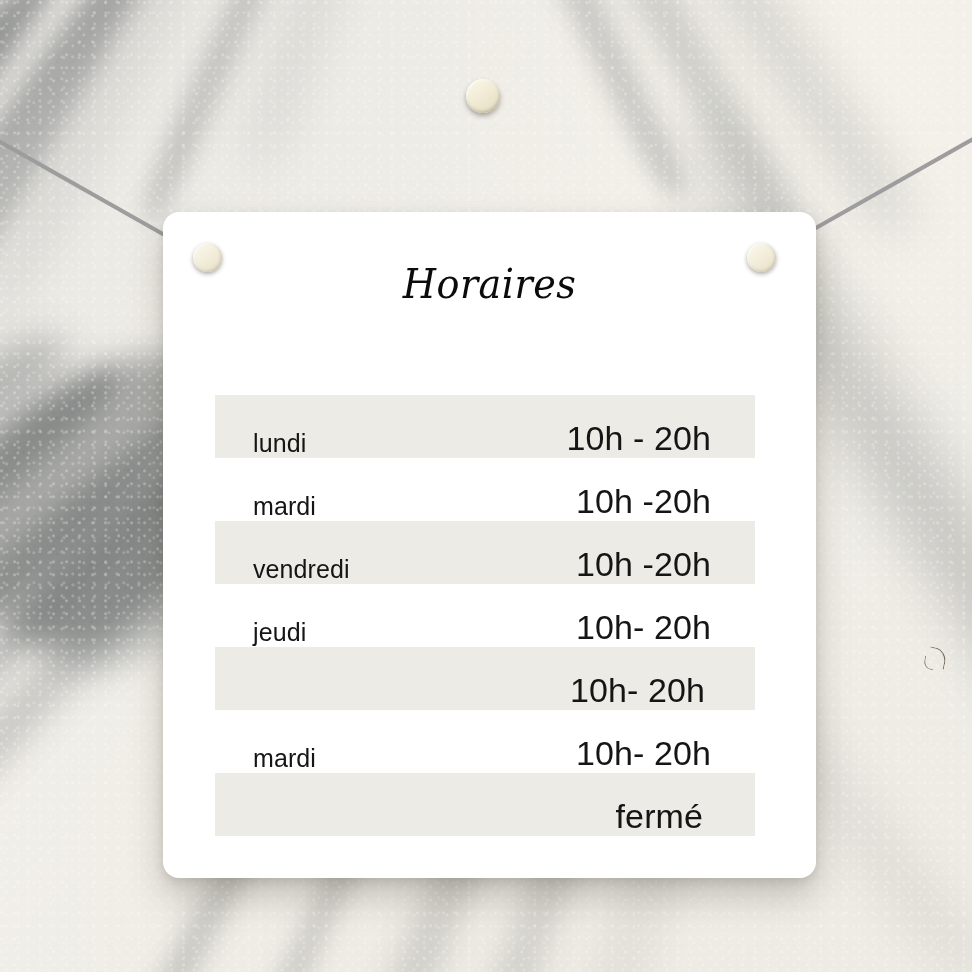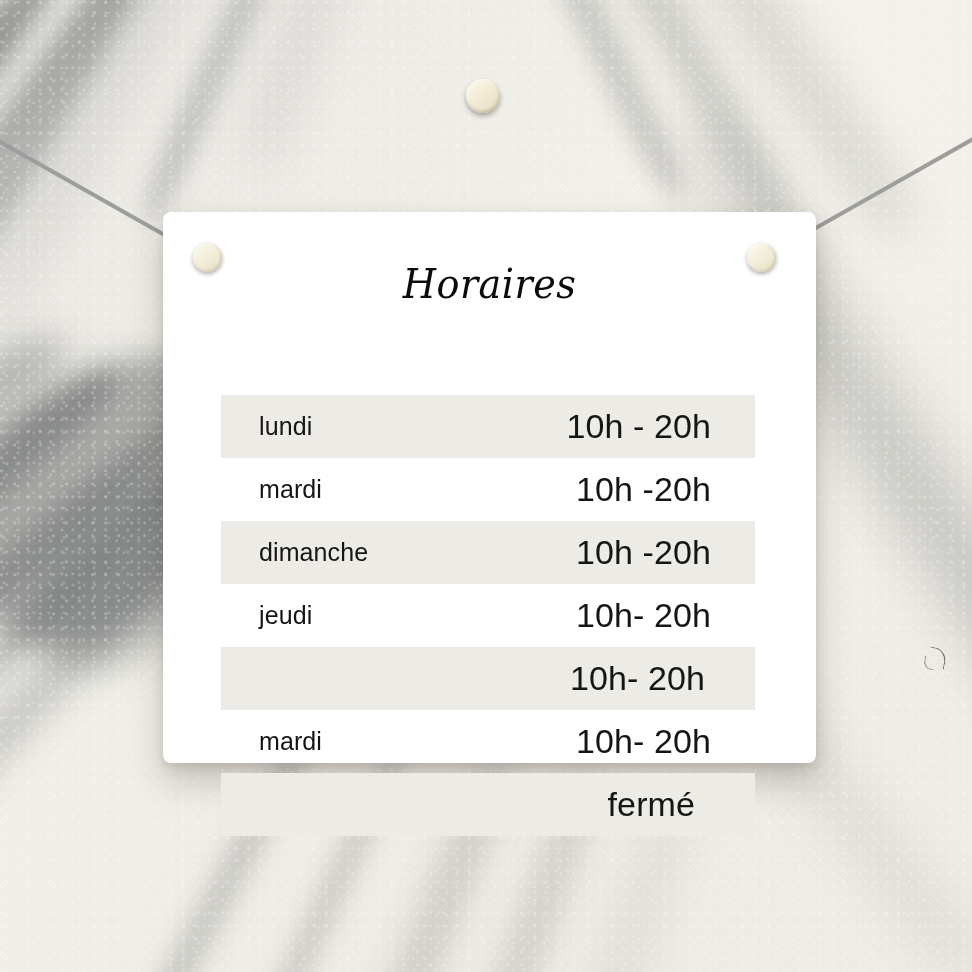--- a/index.html
+++ b/index.html
@@ -147,23 +147,23 @@
     box-shadow:
       0 3px 5px rgba(60,55,45,.40),
       inset -1px -2px 3px rgba(130,120,95,.35),
       inset 1px 1px 2px rgba(255,255,255,.8);
   }
 
   
   #sign {
     position:absolute;
     left:163px; top:212px;
-    width:653px; height:551px;
+    width:653px; height:666px;
     background:#fff;
-    border-radius:8px;
+    border-radius:16px;
     box-shadow:
       0 18px 34px rgba(80,74,62,.28),
       0 4px 10px rgba(80,74,62,.14);
   }
 
   .grommet {
     position:absolute;
     width:29px; height:29px;
     border-radius:50%;
     background:linear-gradient(145deg,#fcf9ee 0%, #f3eedb 48%, #e6dfc6 100%);
@@ -201,43 +201,42 @@
   
   #hours-table {
     position:absolute;
     left:52px; top:183px;
     width:540px;
   }
   .hours-row {
     position:relative;
     height:63px;
     display:flex;
-    align-items:center;
+    align-items:flex-end;
     background:transparent;
-    margin-left:6px;
   }
   .hours-row.striped { background:#edebe5; }
 
   .day-label {
     font-size:25px;
     color:#151515;
     letter-spacing:.1px;
     padding-left:38px;
     white-space:nowrap;
   }
   .time-value {
     position:absolute;
     right:44px;
     font-size:34px;
     color:#151515;
     letter-spacing:.1px;
     white-space:nowrap;
   }
   
-  .hours-row[data-offset="1"] .time-value { right:60px; }
+  .hours-row[data-offset="1"] .time-value { right:52px; }
   .hours-row[data-offset="2"] .time-value { right:50px; }
 </style>
 </head>
 <body>
 
 <div id="wall">
 
   <div class="wall-base"></div>
 
   <div class="frond f1"></div>
@@ -290,21 +289,21 @@
     <div id="hours-table">
         <div class="hours-row striped">
           <span class="day-label">lundi</span>
           <span class="time-value">10h - 20h</span>
         </div>
         <div class="hours-row">
           <span class="day-label">mardi</span>
           <span class="time-value">10h -20h</span>
         </div>
         <div class="hours-row striped">
-          <span class="day-label">dimanche</span>
+          <span class="day-label">vendredi</span>
           <span class="time-value">10h -20h</span>
         </div>
         <div class="hours-row">
           <span class="day-label">jeudi</span>
           <span class="time-value">10h- 20h</span>
         </div>
         <div class="hours-row striped" data-offset="2">
           <span class="time-value">10h- 20h</span>
         </div>
         <div class="hours-row">

